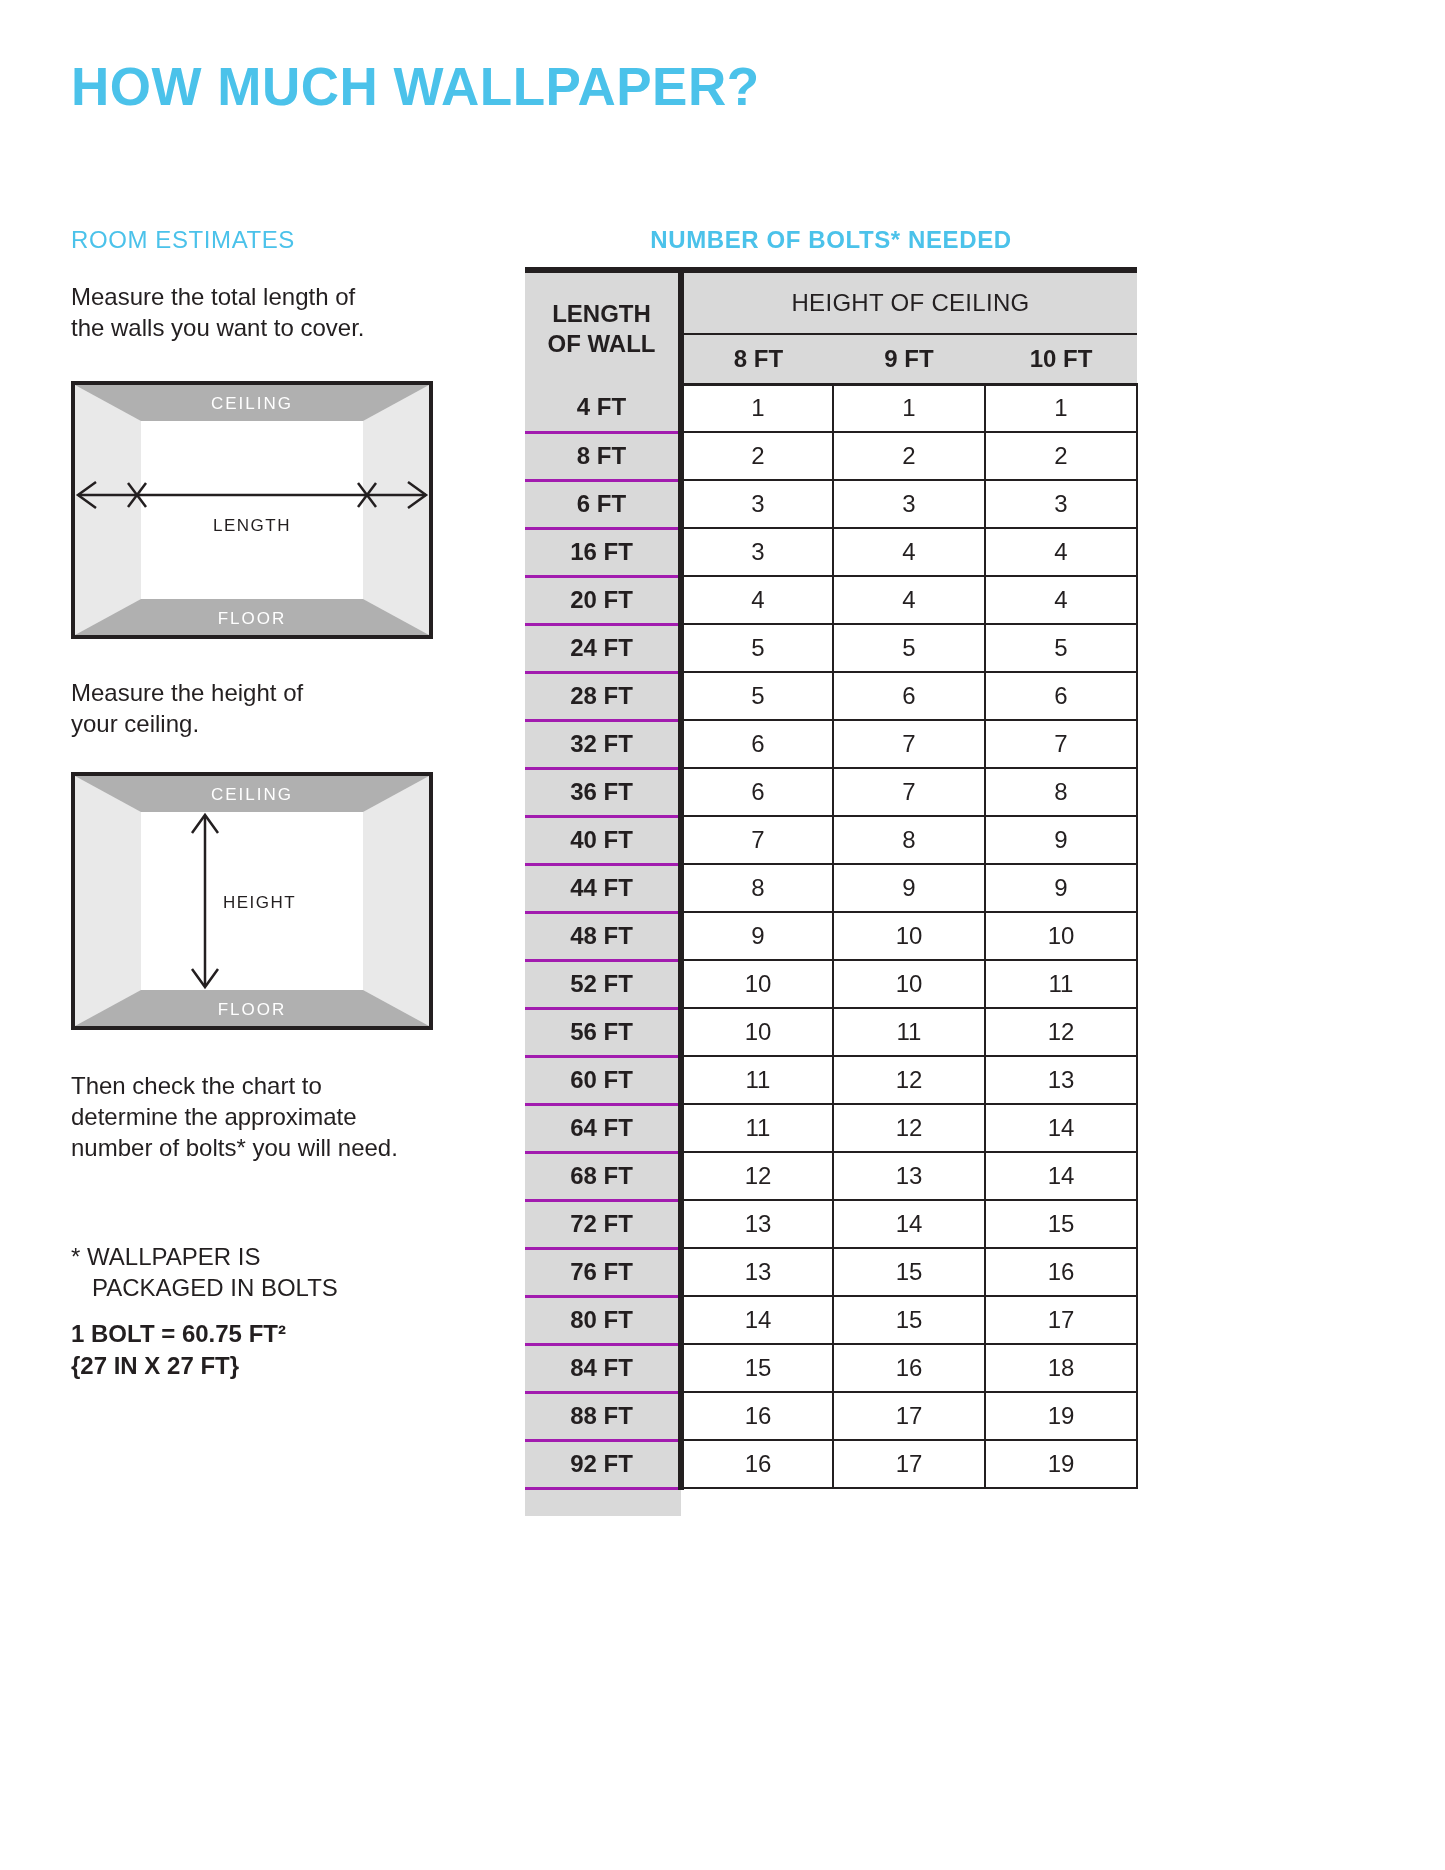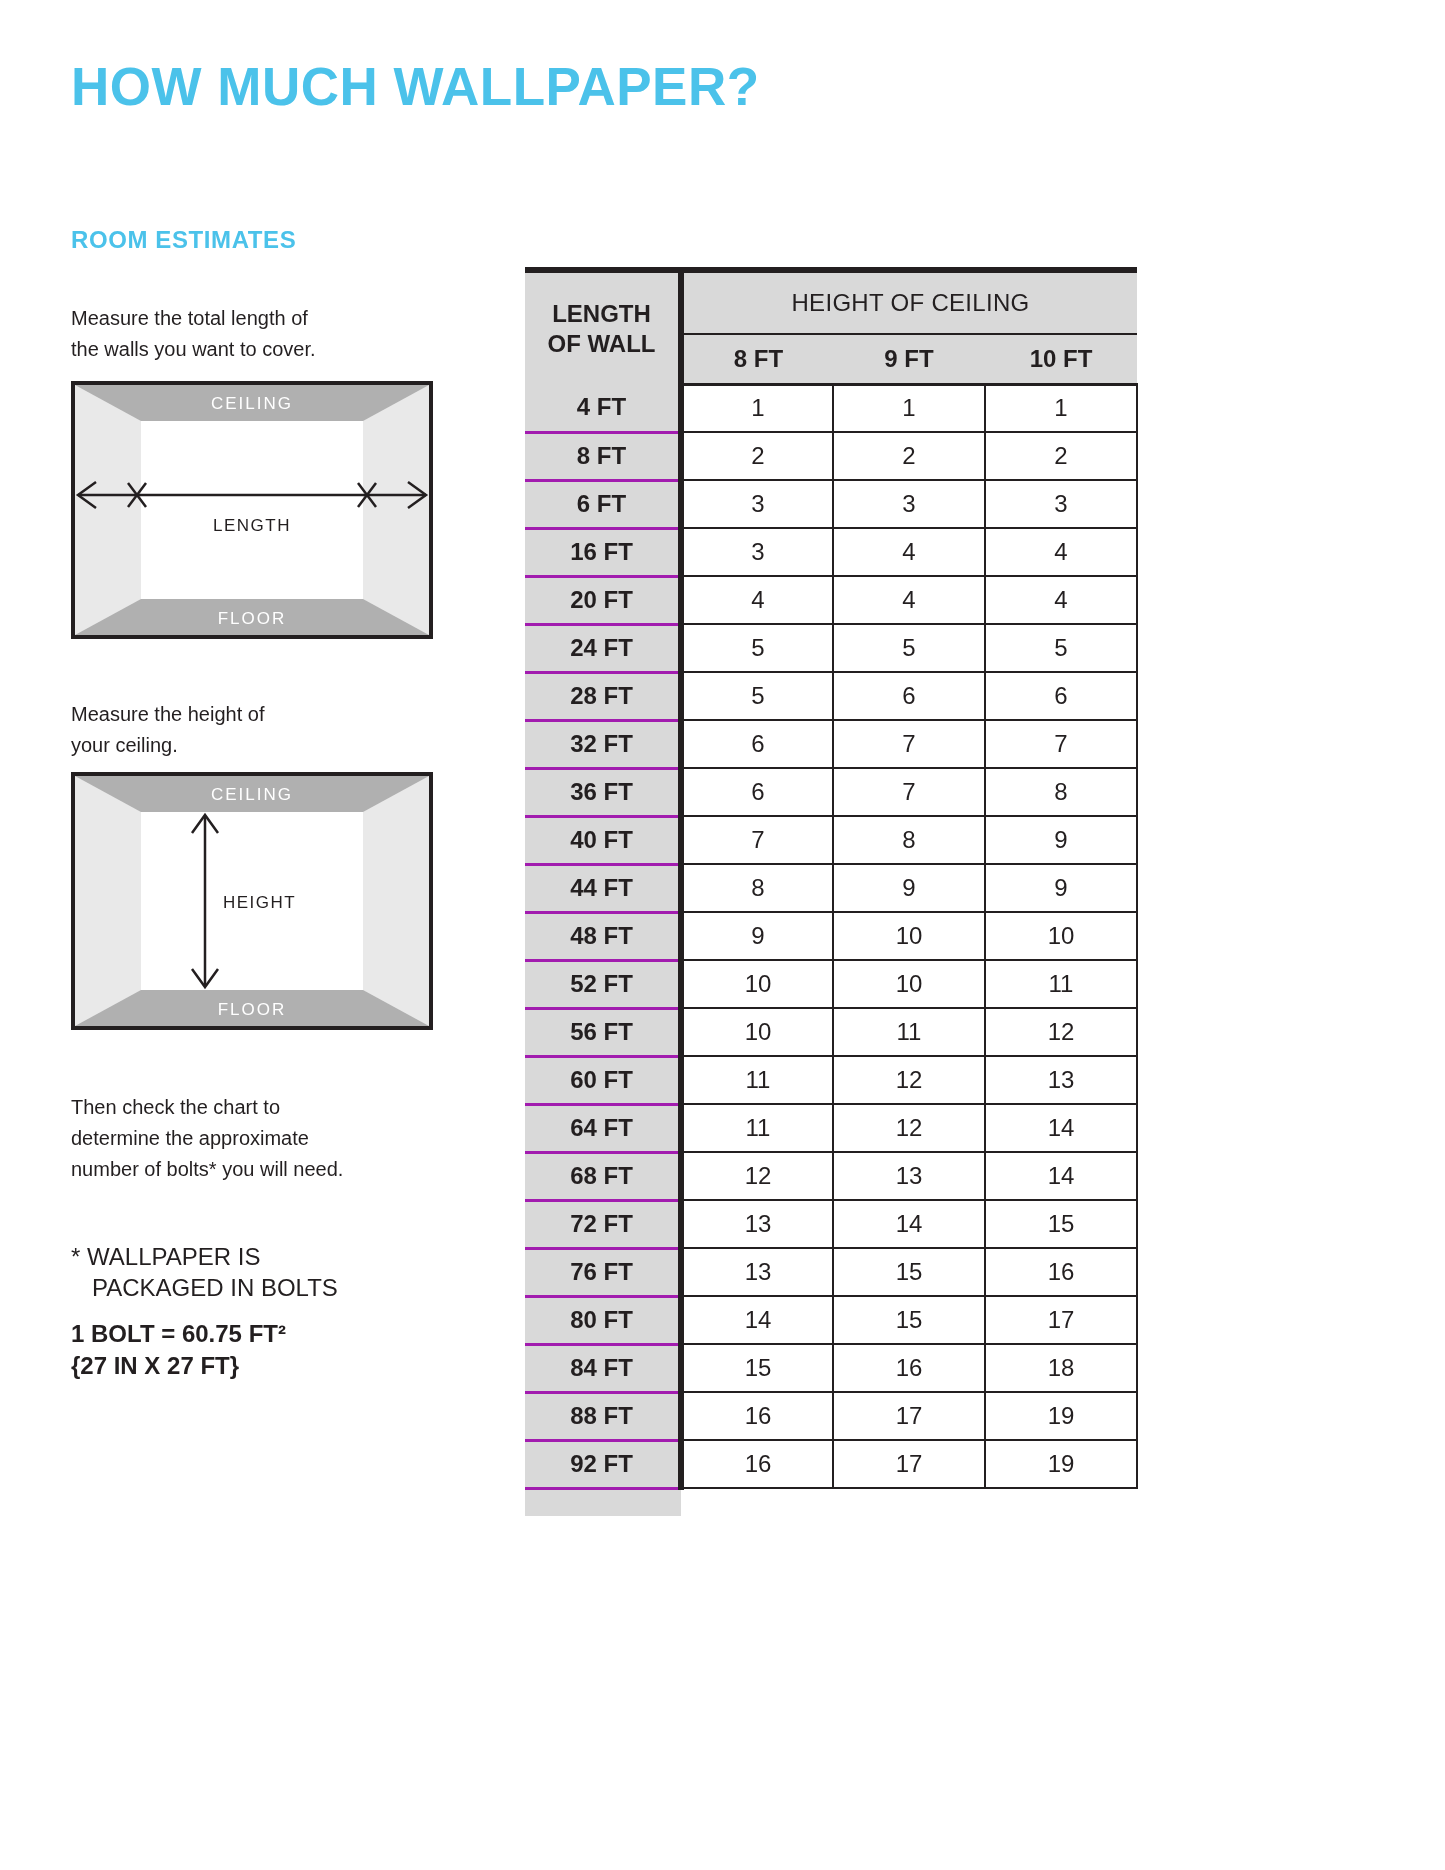--- a/index.html
+++ b/index.html
@@ -13,24 +13,24 @@
   body{margin:0;background:#ffffff;}
   .page{
     position:relative;width:1445px;height:1870px;background:#fff;
     font-family:"Liberation Sans",sans-serif;color:var(--ink);overflow:hidden;
   }
   .title{
     position:absolute;left:71px;top:56px;font-size:53px;font-weight:700;
     color:var(--blue);letter-spacing:.5px;
   }
   .left-heading{
-    position:absolute;left:71px;top:226px;font-size:24px;font-weight:700;
+    position:absolute;left:71px;top:226px;font-size:24px;font-weight:400;
     color:var(--blue);letter-spacing:.6px;
   }
-  .step{position:absolute;left:71px;font-size:20px;line-height:31px;white-space:pre-line;margin-top:22px;}
+  .step{position:absolute;left:71px;font-size:24px;line-height:31px;white-space:pre-line;}
   .step1{top:281px;}
   .step2{top:677px;}
   .step3{top:1070px;}
   .diagram{position:absolute;left:71px;width:362px;height:258px;}
   .d1{top:381px;}
   .d2{top:772px;}
   .svg-band-label{fill:#ffffff;font-size:17px;letter-spacing:2px;text-anchor:middle;
     font-family:"Liberation Sans",sans-serif;}
   .svg-dim-label{fill:var(--ink);font-size:17px;letter-spacing:1.5px;text-anchor:middle;
     font-family:"Liberation Sans",sans-serif;}
@@ -120,20 +120,21 @@
   <div class="footnote">
     <div>* WALLPAPER IS</div>
     <div class="indent">PACKAGED IN BOLTS</div>
   </div>
 
   <div class="bolt-info">
     <div>1 BOLT = 60.75 FT²</div>
     <div>{27 IN X 27 FT}</div>
   </div>
 
+  <div class="table-heading">NUMBER OF BOLTS* NEEDED</div>
 
   <table class="bolts">
     <colgroup>
       <col style="width:156px">
         <col style="width:152px">
         <col style="width:152px">
         <col style="width:152px">
     </colgroup>
     <thead>
       <tr>

